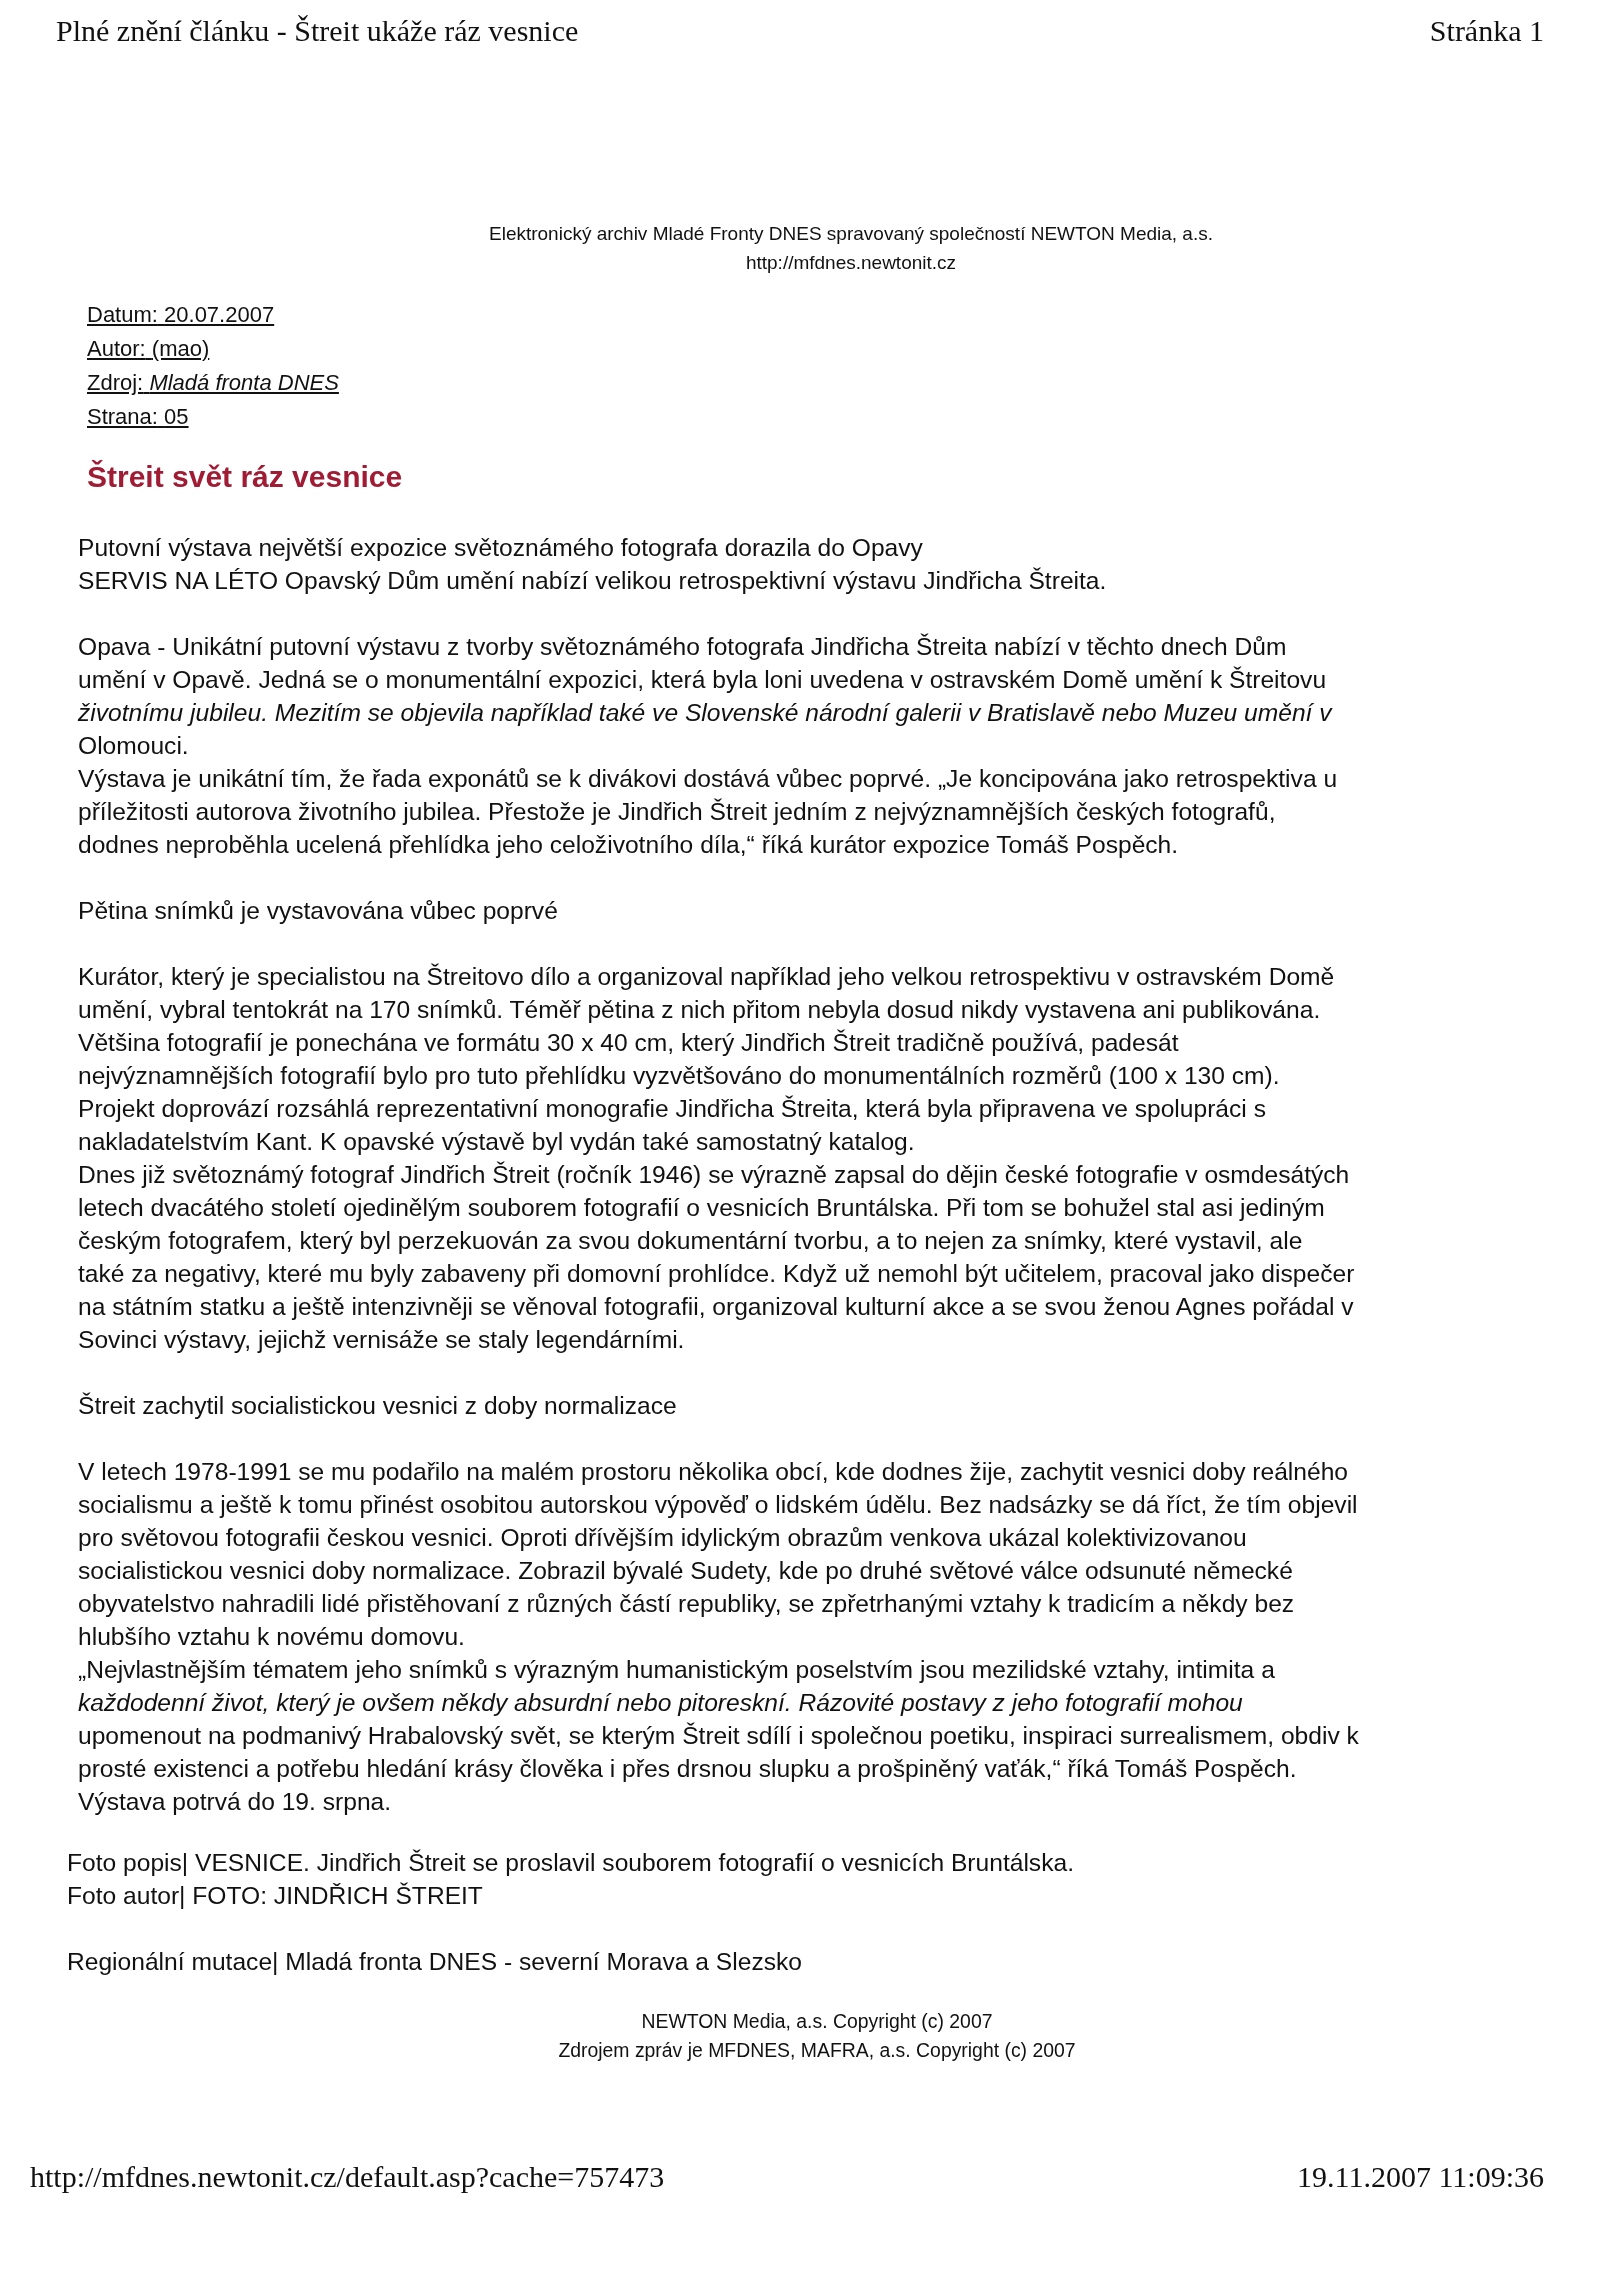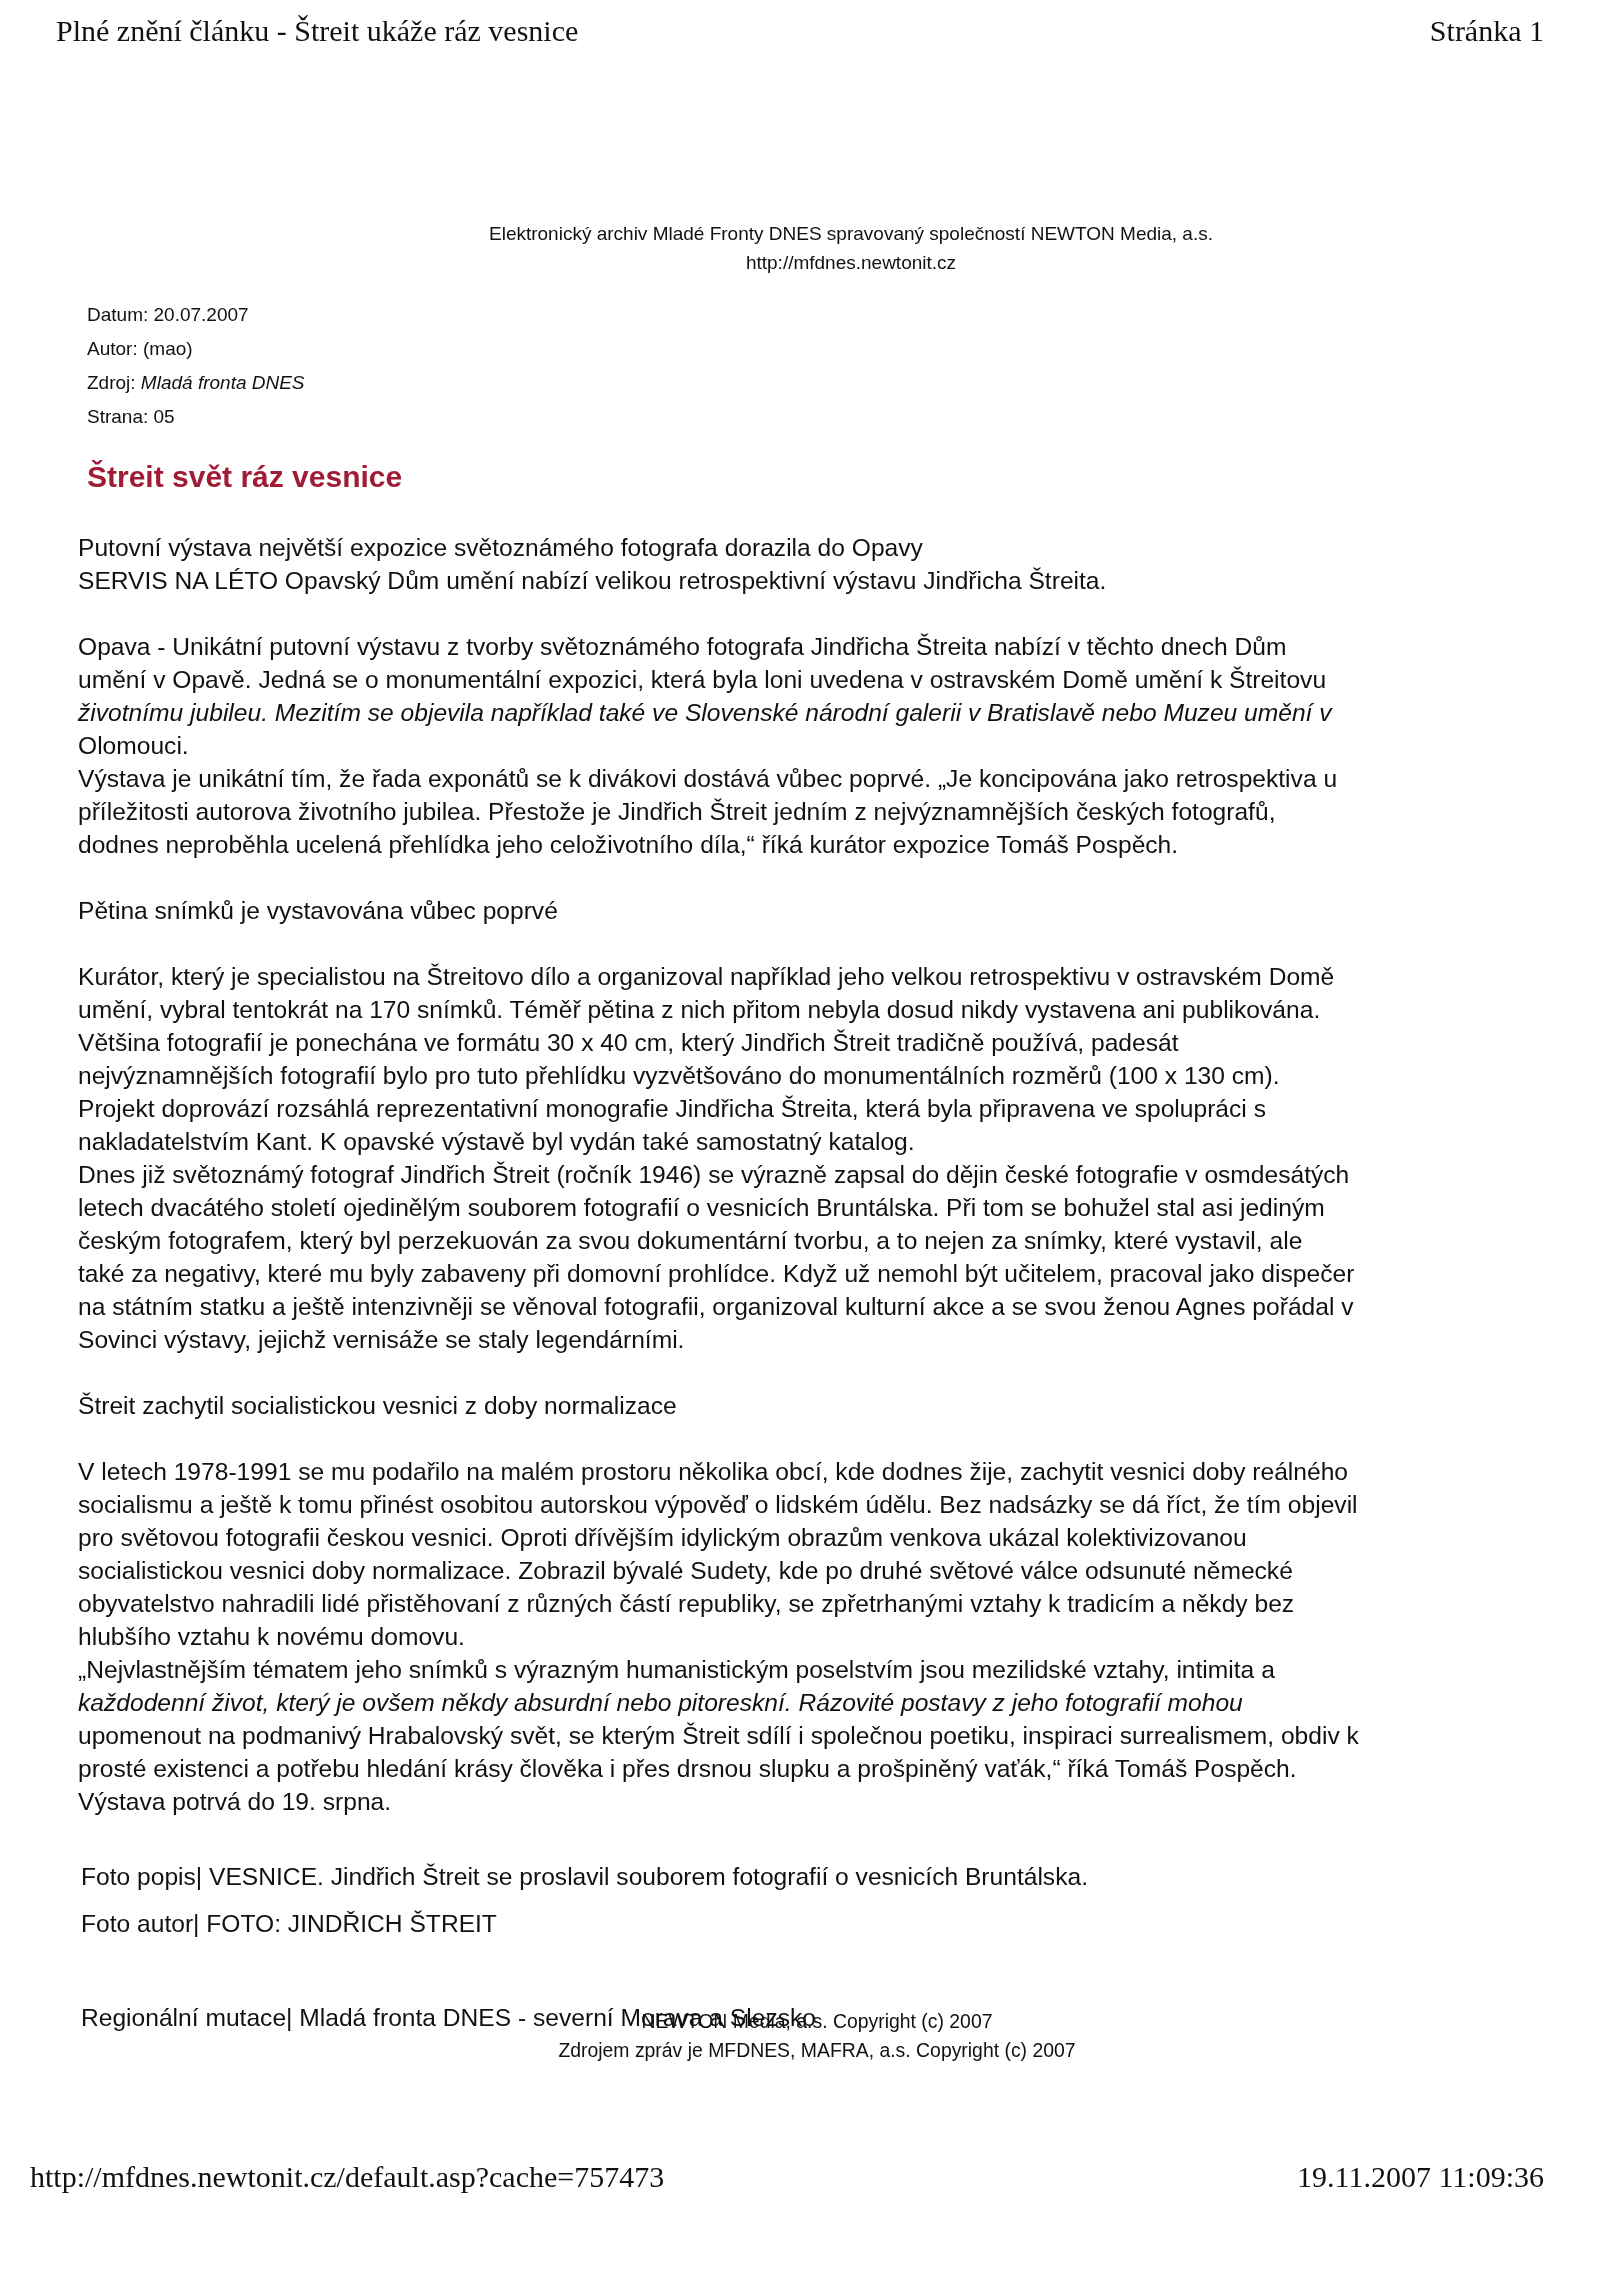--- a/index.html
+++ b/index.html
@@ -3,30 +3,30 @@
 <meta charset="utf-8">
 <style>
   html, body { margin: 0; padding: 0; background: #ffffff; }
   body { width: 1622px; height: 2295px; position: relative; overflow: hidden; color: #111; }
   .serif { font-family: "Liberation Serif", "DejaVu Serif", serif; }
   .sans { font-family: "Liberation Sans", "DejaVu Sans", sans-serif; }
   .print-header { position: absolute; top: 14.2px; left: 56px; right: 78px; height: 39px; font-size: 30px; }
   .print-header .title { position: absolute; left: 0; top: 0; }
   .print-header .page { position: absolute; right: 0; top: 0; }
   .archive { position: absolute; top: 220px; left: 0; width: 1606px; text-align: center; font-size: 19px; line-height: 28.5px; margin-left: 48px; }
-  .meta { position: absolute; top: 298px; left: 87px; font-size: 19px; line-height: 34px; }
+  .meta { position: absolute; top: 298px; left: 87px; font-size: 22px; line-height: 34px; text-decoration: underline; }
   .meta .row { white-space: nowrap; }
   .meta i { font-style: italic; }
   .headline { position: absolute; top: 460px; left: 87px; font-size: 30px; font-weight: bold; color: #a01c34; }
   .article { position: absolute; top: 531px; left: 78px; width: 1425px; font-size: 24.6px; line-height: 33px; }
   .article p { margin: 0; }
   .article .gap { height: 33px; }
   .subhead { }
   .foot-notes { position: absolute; top: 1846px; left: 67px; font-size: 24.6px; line-height: 33px; }
-  .foot-notes p { margin: 14px; }
+  .foot-notes p { margin: 0; }
   .copyright { position: absolute; top: 2007px; left: 6px; width: 1622px; text-align: center; font-size: 19.4px; line-height: 28.5px; }
   .print-footer { position: absolute; top: 2160px; left: 30px; right: 78px; font-size: 30px; }
   .print-footer .url { position: absolute; left: 0; top: 0; }
   .print-footer .ts { position: absolute; right: 0; top: 0; }
   .it { font-style: italic; }
 </style>
 </head>
 <body>
 
 <div class="print-header serif">

